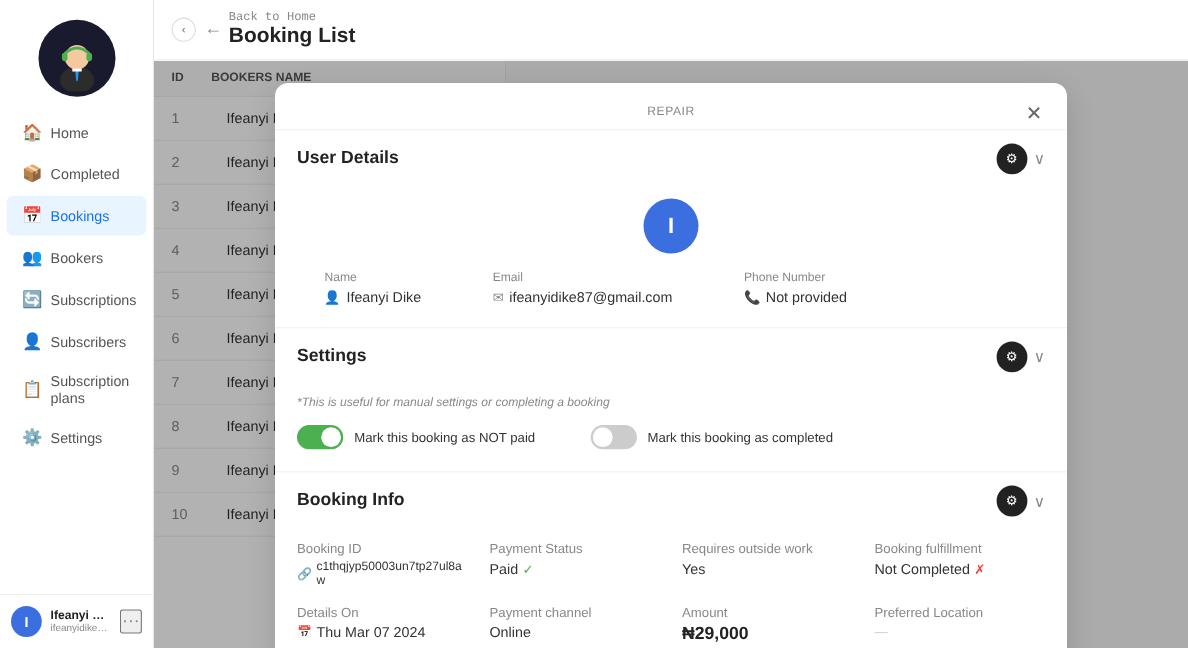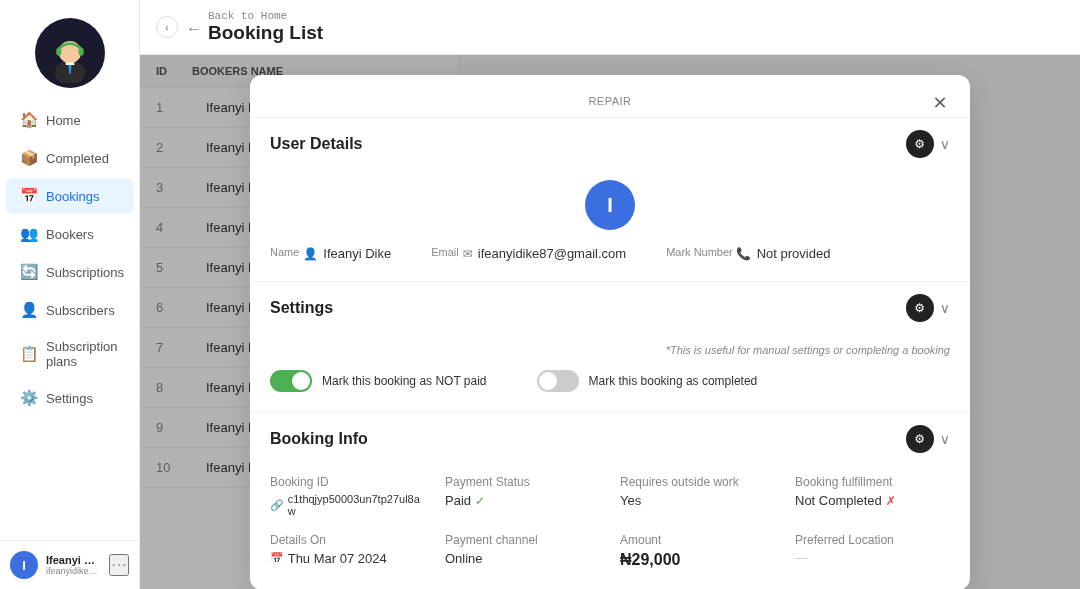--- a/index.html
+++ b/index.html
@@ -250,39 +250,39 @@
       align-items: center;
       justify-content: center;
       font-size: 20px;
       font-weight: bold;
       margin: 0 auto 16px;
     }
     .user-fields {
       display: flex;
       gap: 40px;
     }
-    .field-group { display: flex; flex-direction: row; gap: 4px; }
+    .field-group { display: flex; flex-direction: column; gap: 4px; margin-left: 25px; }
     .field-label { font-size: 11px; color: #888; }
     .field-value {
       display: flex;
       align-items: center;
       gap: 5px;
       font-size: 13px;
       color: #333;
     }
     .field-icon { font-size: 12px; color: #888; }
 
     
     .settings-content {
       padding: 10px 20px 20px;
     }
     .settings-note {
       font-size: 11px;
       color: #888;
-      text-align: right;
+      text-align: left;
       margin-bottom: 14px;
       font-style: italic;
     }
     .settings-toggles {
       display: flex;
       gap: 50px;
       align-items: flex-end;
     }
     .toggle-group {
       display: flex;
@@ -502,21 +502,21 @@
                   </div>
                 </div>
                 <div class="field-group">
                   <span class="field-label">Email</span>
                   <div class="field-value">
                     <span class="field-icon">✉</span>
                     <span>ifeanyidike87@gmail.com</span>
                   </div>
                 </div>
                 <div class="field-group">
-                  <span class="field-label">Mark Number</span>
+                  <span class="field-label">Phone Number</span>
                   <div class="field-value">
                     <span class="field-icon">📞</span>
                     <span>Not provided</span>
                   </div>
                 </div>
               </div>
             </div>
           </div>
 
           <div class="section">

